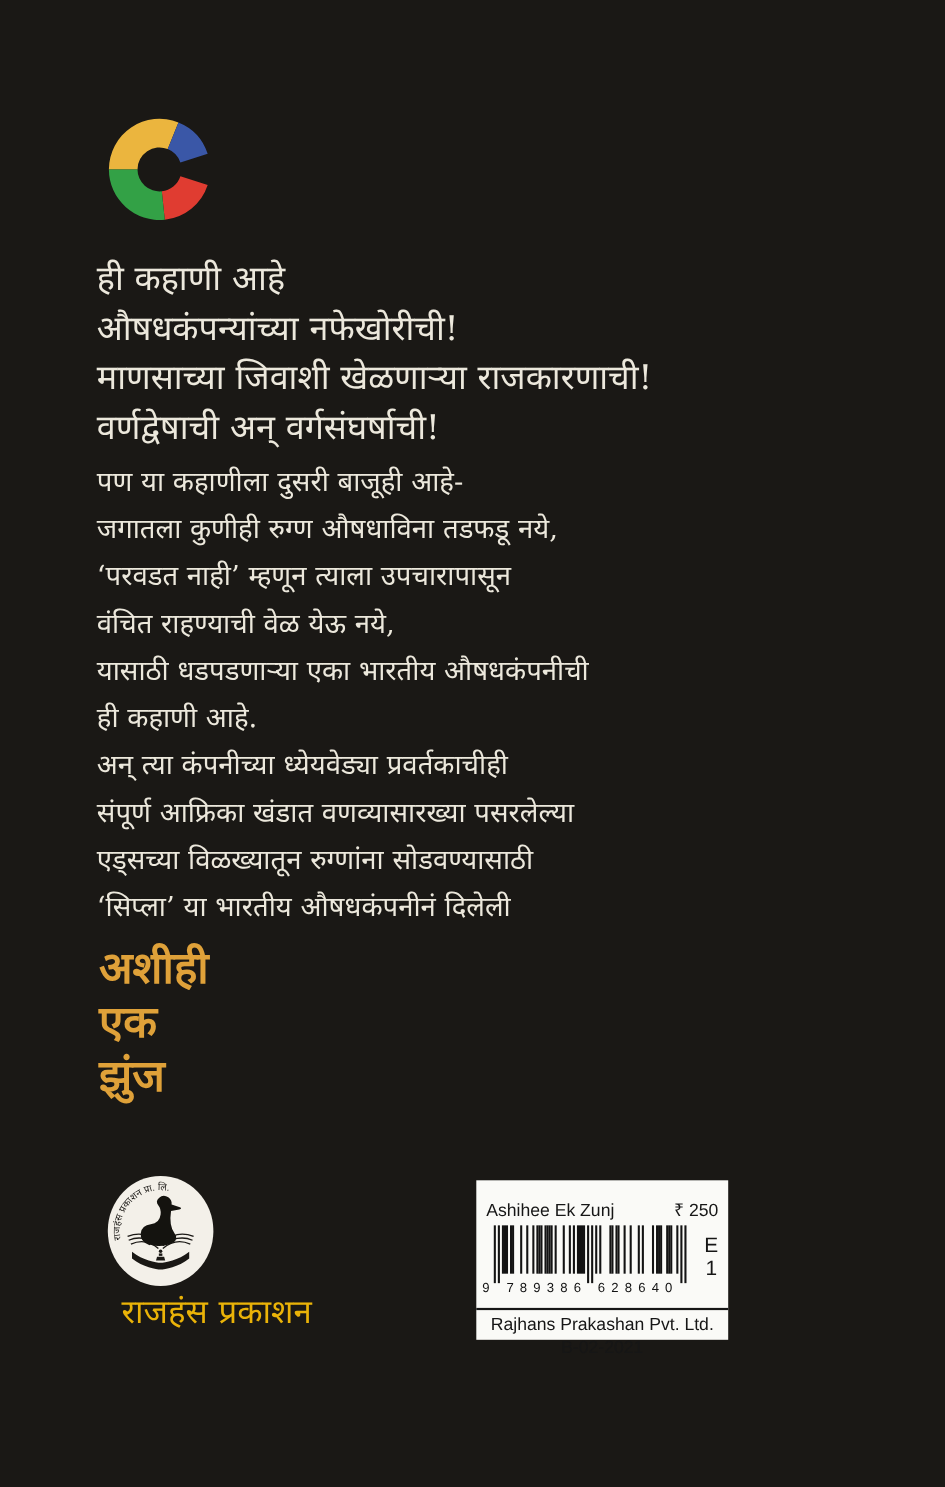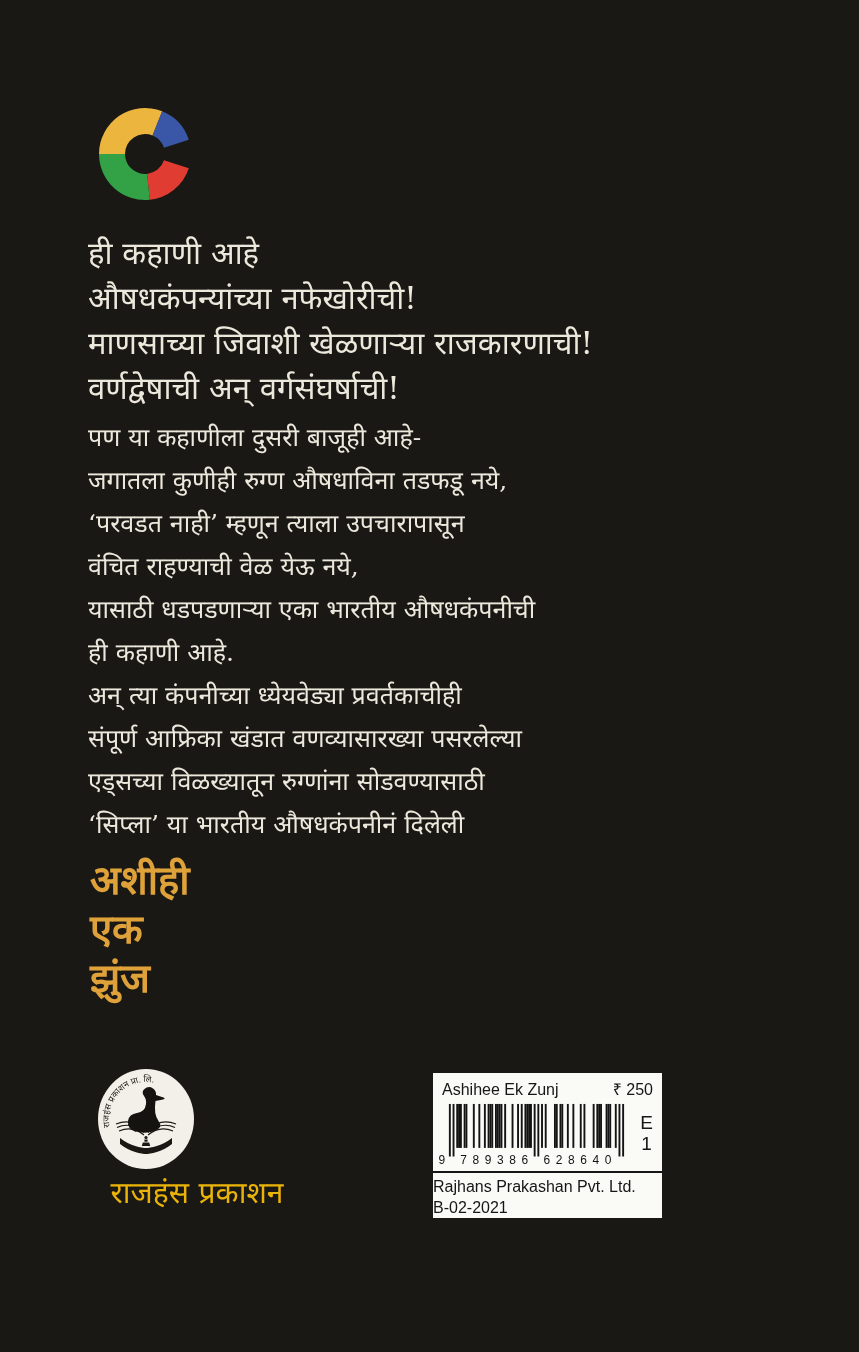--- a/index.html
+++ b/index.html
@@ -24,28 +24,28 @@
   .publisher-name{
     position:absolute;left:88px;top:1171px;width:218px;text-align:center;
     color:#eab308;font-size:30px;white-space:nowrap;
   }
   
   .barcode-label{
     position:absolute;left:433px;top:1073px;width:229px;height:145px;
     background:#fafaf7;color:#161616;font-family:"Liberation Sans",sans-serif;
     box-sizing:border-box;
   }
-  .label-row1{display:flex;justify-content:space-between;align-items:baseline;padding:5px 9px 0 9px;font-size:16px;}
+  .label-row1{display:flex;justify-content:space-between;align-items:baseline;padding:15px 9px 0 9px;font-size:16px;}
   .label-price{font-size:16px;}
   .barcode-area{position:relative;height:70px;}
   .barcode-svg{position:absolute;left:3px;top:3px;}
   .edition-col{position:absolute;right:9px;top:12px;font-size:19px;line-height:21px;text-align:center;}
   .label-bottom{
-    position:absolute;left:0;right:0;bottom:0;height:47px;border-top:2px solid #161616;
-    text-align:left;font-size:16px;line-height:21px;padding-top:3px;box-sizing:border-box;
+    position:absolute;left:0;right:0;bottom:0;height:29px;border-top:2px solid #161616;
+    text-align:center;font-size:16px;line-height:21px;padding-top:3px;box-sizing:border-box;
   }
 </style>
 </head>
 <body>
 
 <div class="cover">
 
   <svg class="cipla-logo" width="96" height="100" viewBox="0 0 96 100" aria-hidden="true">
     <path fill="#ebb53e" d="M 2,50 A 46,46 0 0 1 65.2,7.3 L 55.5,31.5 A 20,20 0 0 0 28,50 Z"></path>
     <path fill="#3a57a7" d="M 65.2,7.3 A 46,46 0 0 1 91.8,35.8 L 67,43.8 A 20,20 0 0 0 55.5,31.5 Z"></path>

